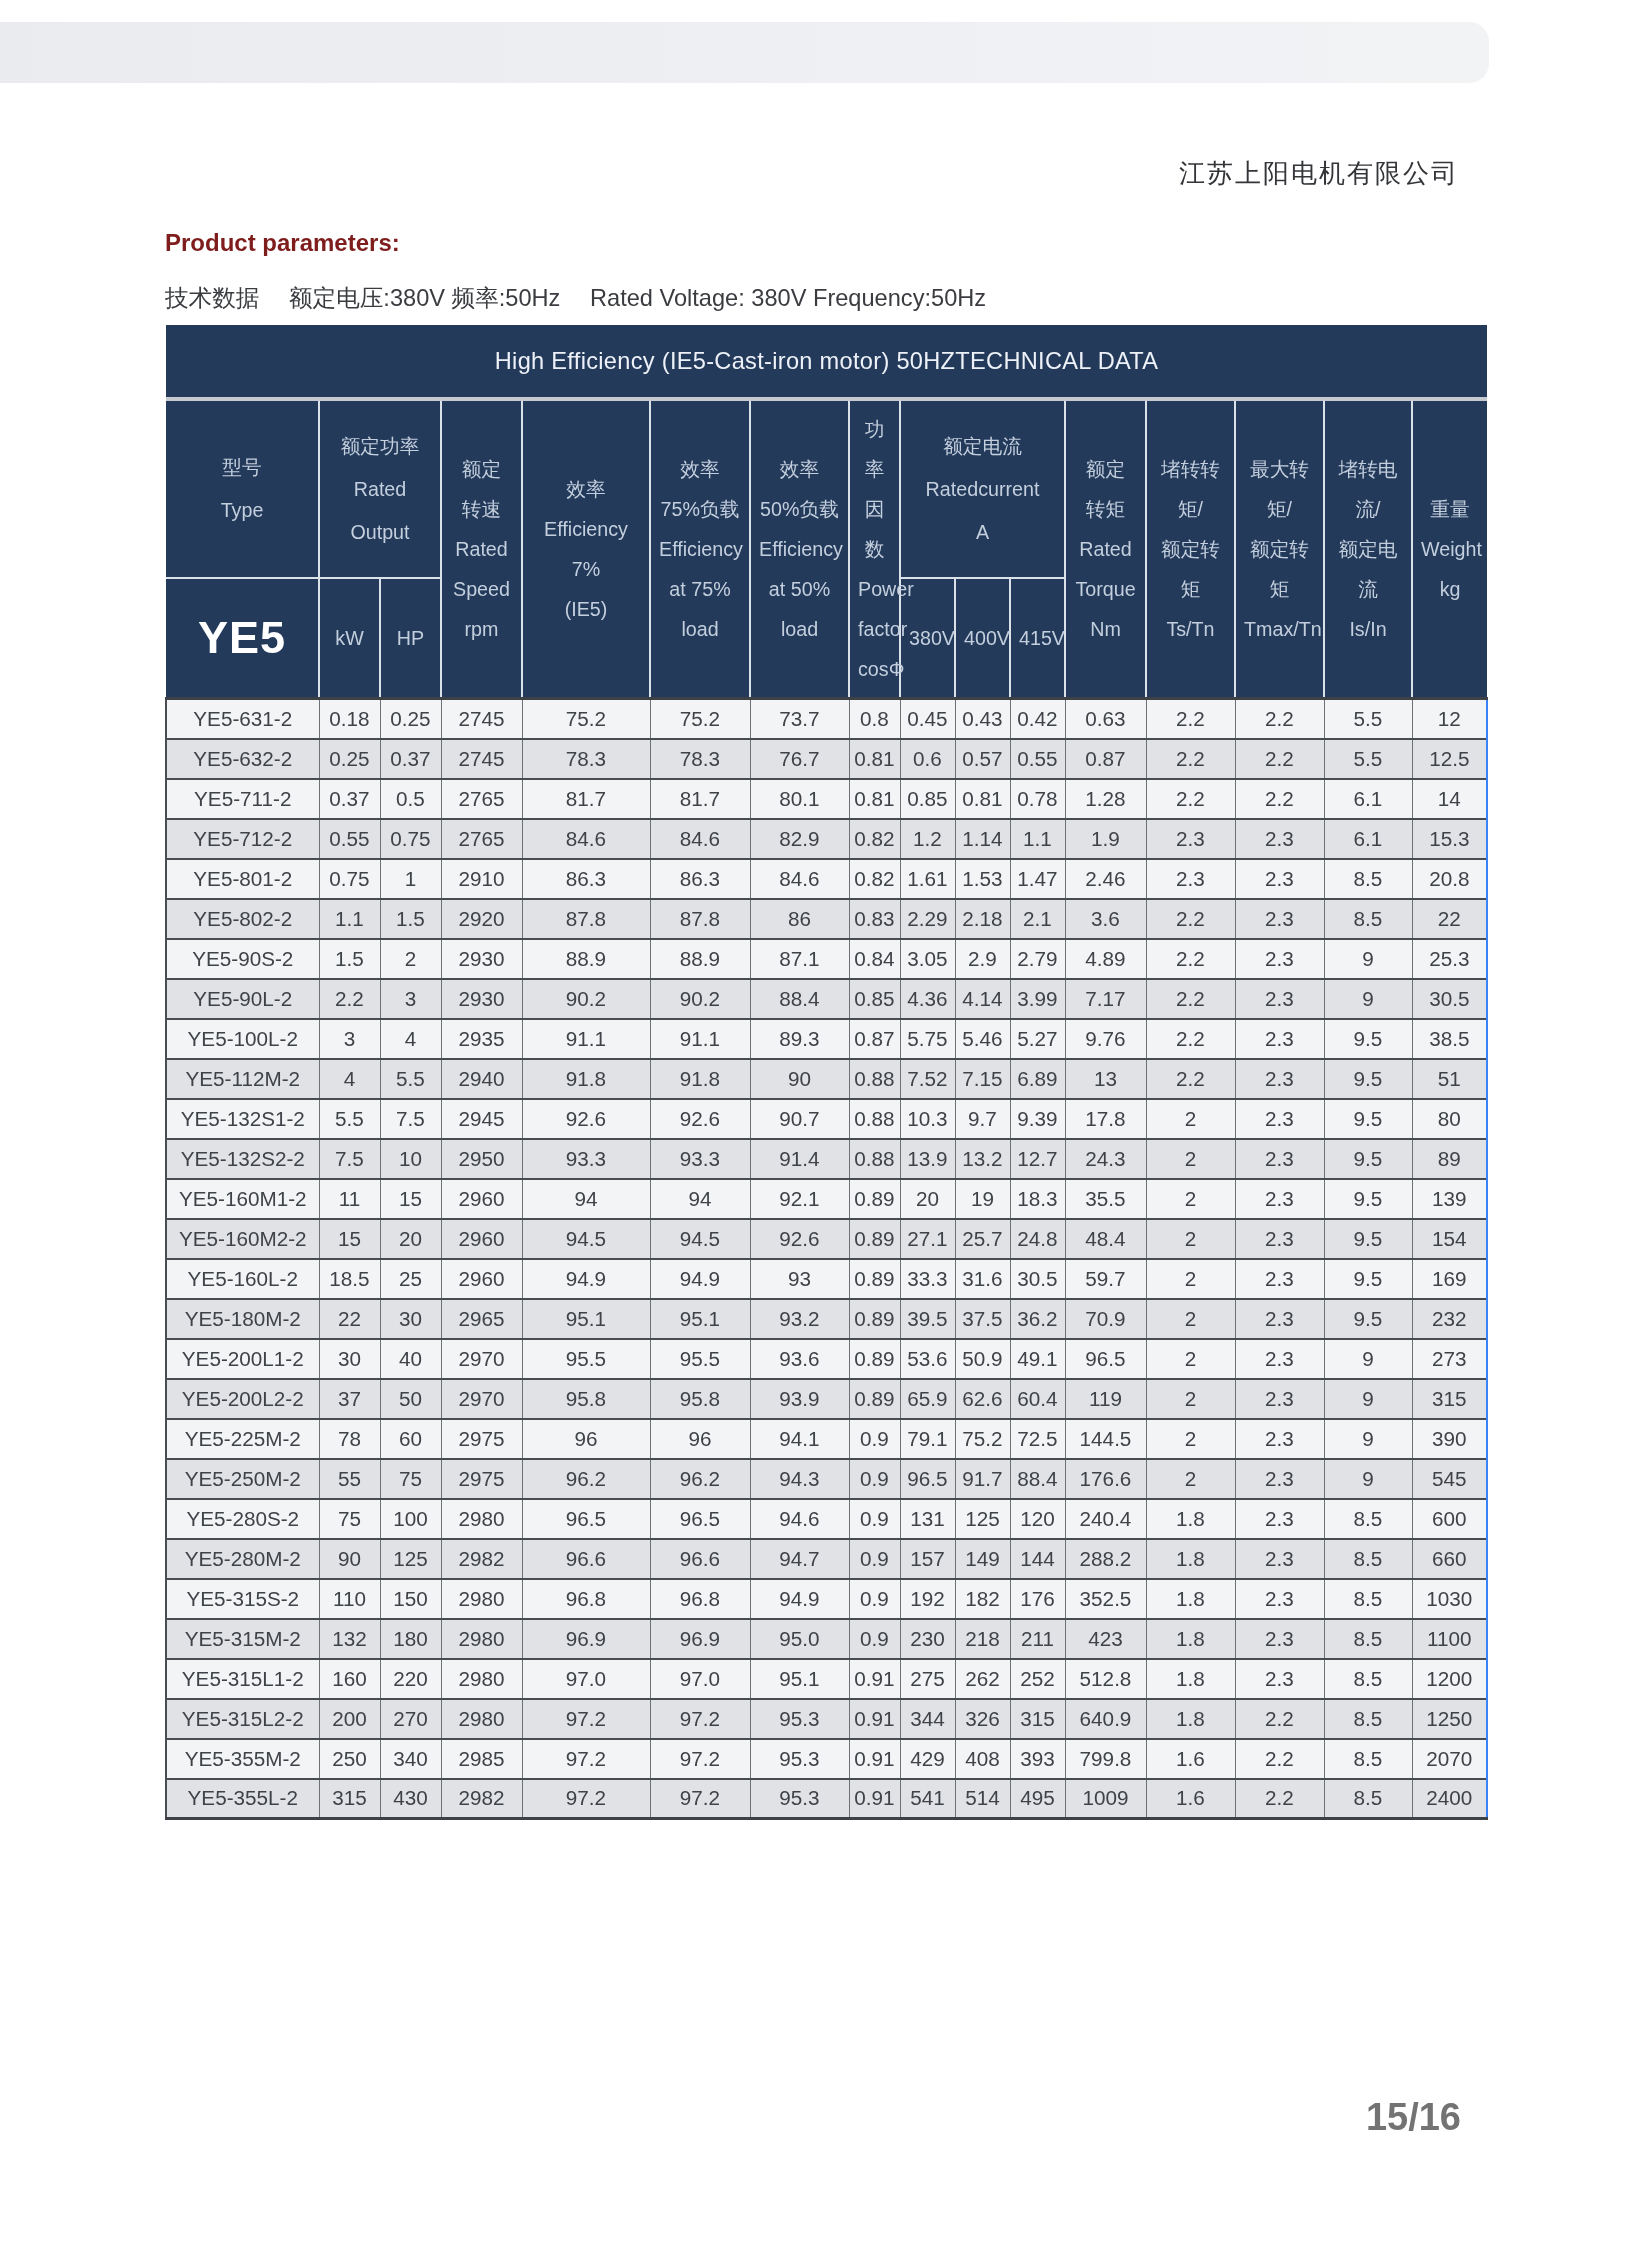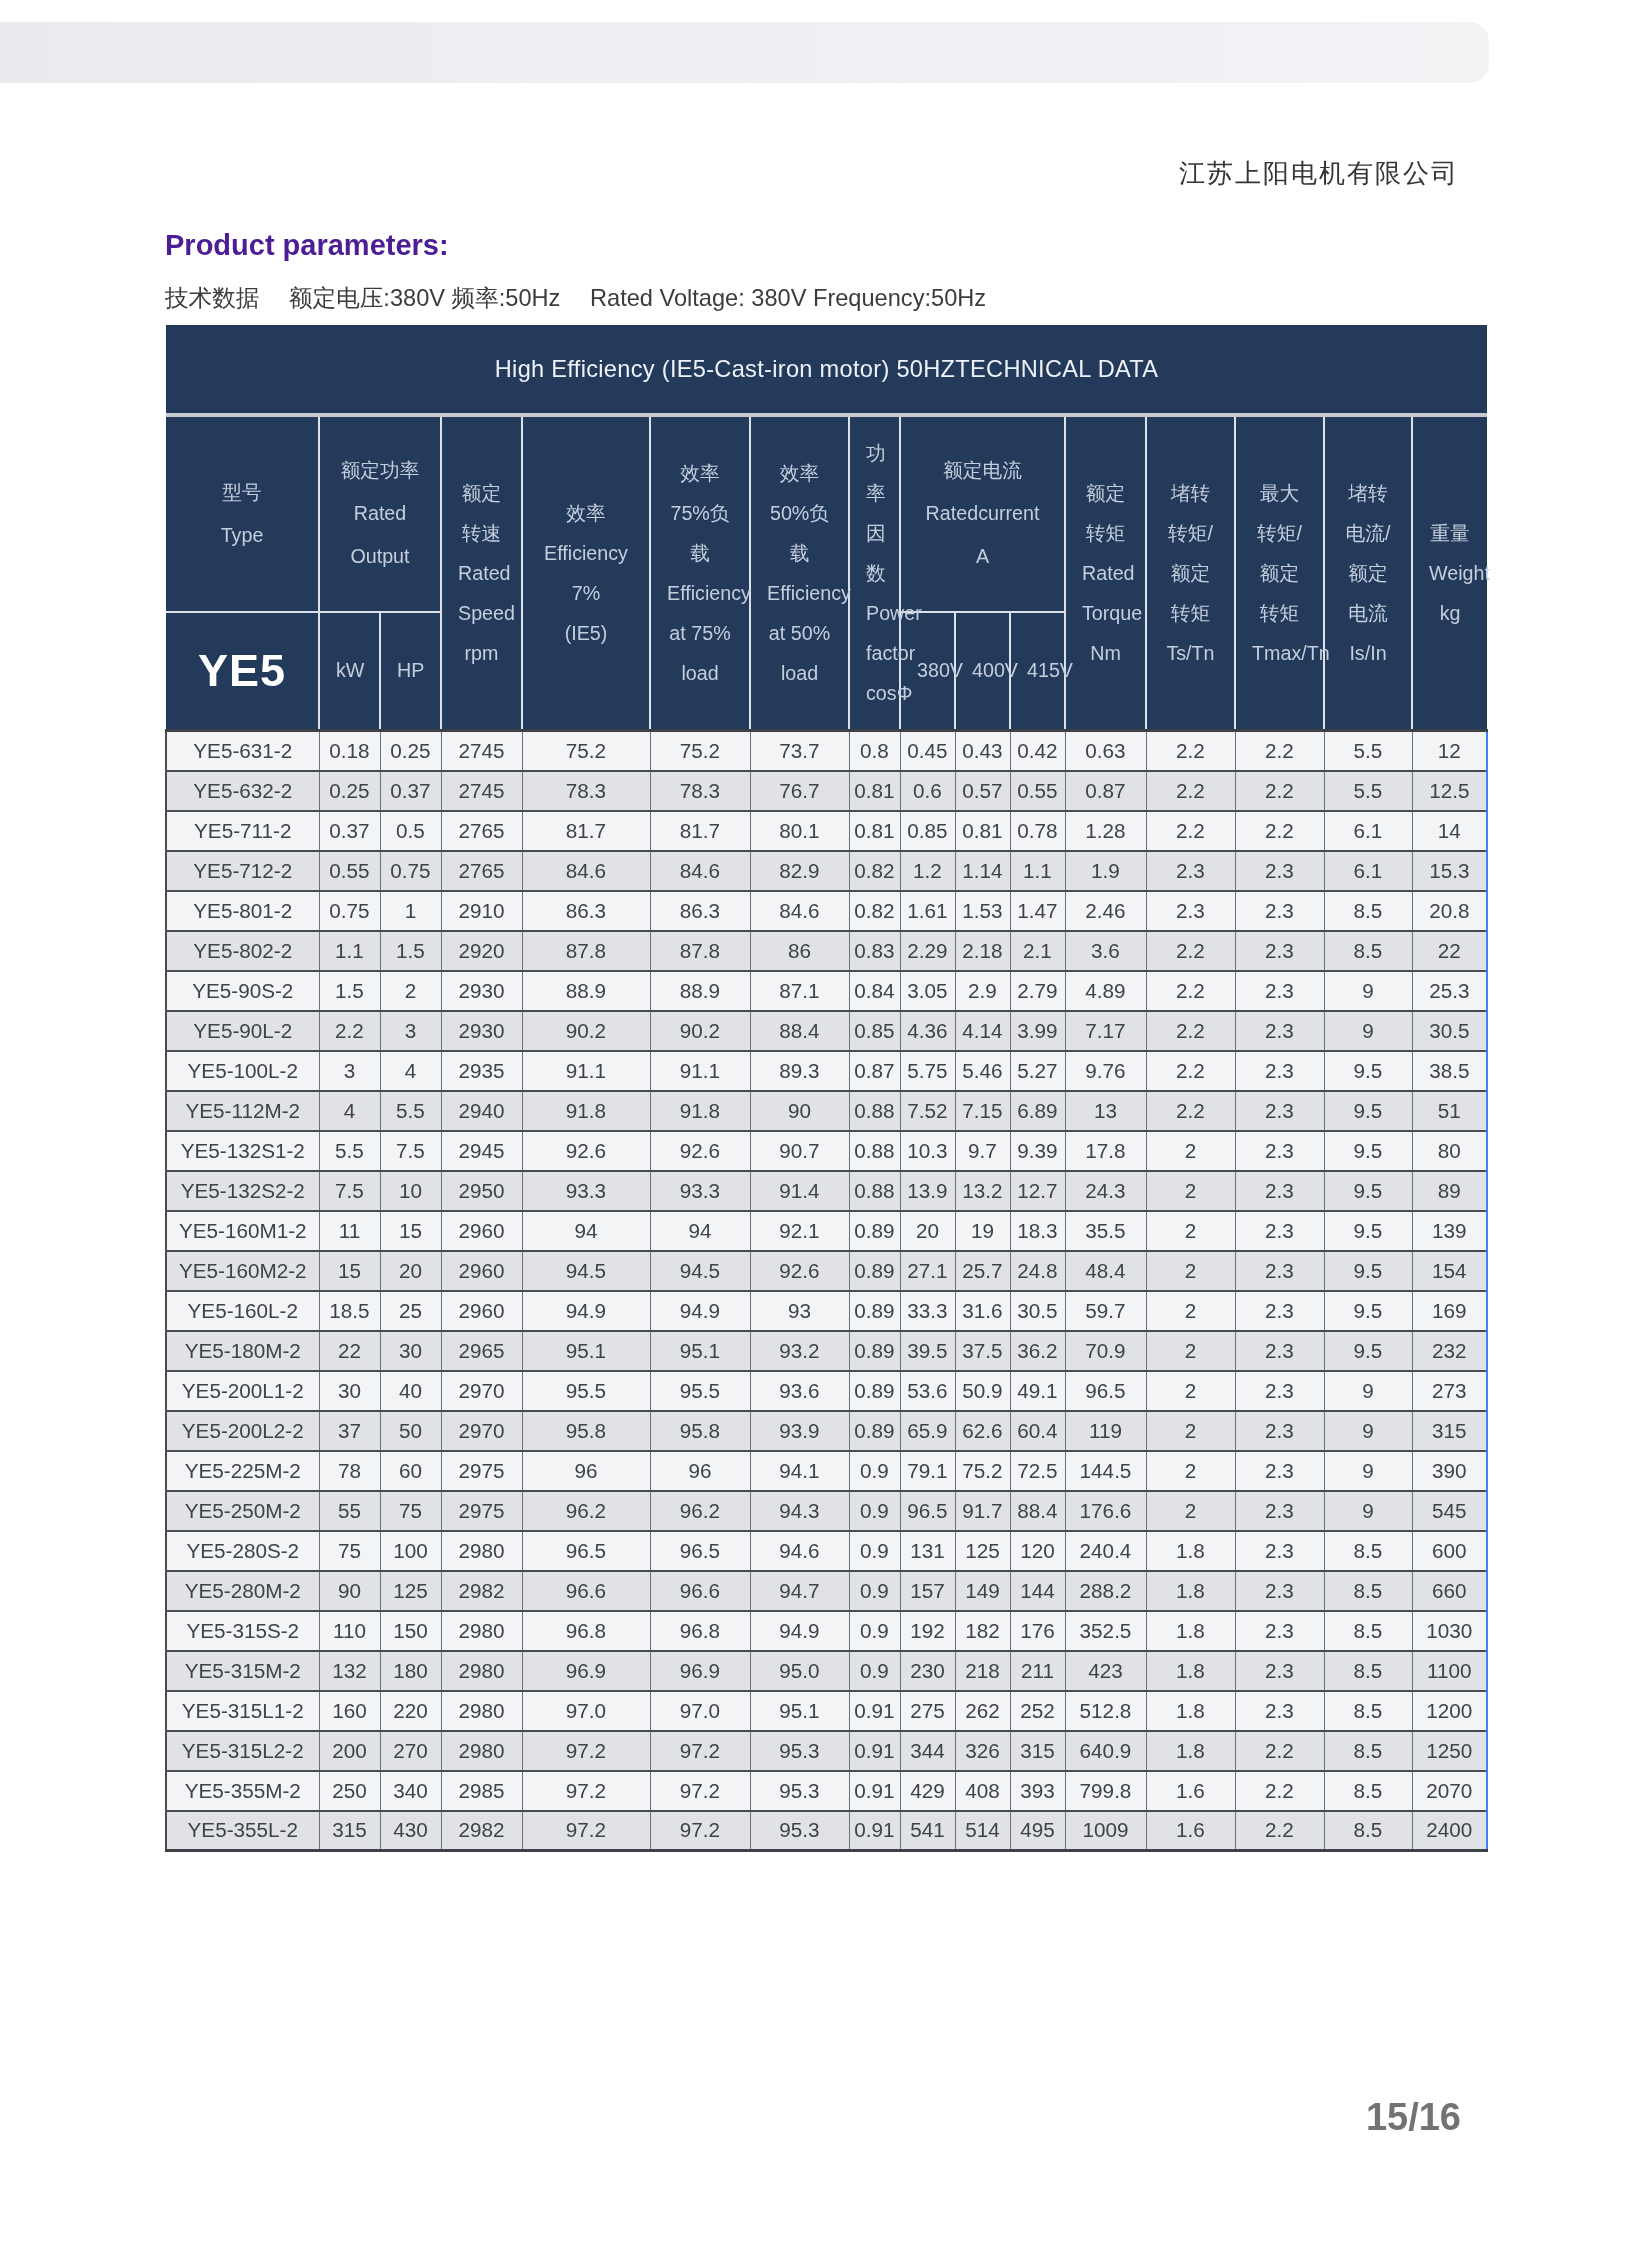--- a/index.html
+++ b/index.html
@@ -12,39 +12,39 @@
     position:absolute;left:0;top:21.7px;width:1489px;height:61px;
     background:linear-gradient(90deg,#e9ebee 0%,#eef0f3 60%,#f2f3f5 100%);
     border-radius:0 19.7px 19.7px 0;
   }
   .company{
     position:absolute;top:156px;right:193px;
     font-size:26px;color:#333539;letter-spacing:2px;font-weight:500;
   }
   .section-title{
     position:absolute;left:165px;top:229px;
-    font-size:29px;font-weight:bold;color:#4c1d95;
+    font-size:24px;font-weight:bold;color:#7f1d1d;
   }
   .subtitle{
     position:absolute;left:165px;top:282px;
     font-size:23.6px;color:#3a3c40;
   }
   .subtitle .seg{margin-right:29.6px;}
   table.data{
     position:absolute;left:165px;top:325px;width:1323px;
     border-collapse:collapse;table-layout:fixed;
   }
   tr.t-title td{
     height:56px;background:#233a5b;color:#eef2f8;
     font-size:23.6px;text-align:center;border:0;
     border-bottom:4.9px solid #c6cad0;letter-spacing:0.3px;
   }
   thead td{
     background:#233a5b;color:#c4cfdd;text-align:center;vertical-align:middle;
-    font-size:19.7px;border:2px solid #dbe1e9;padding:16px;
+    font-size:19.7px;border:2px solid #dbe1e9;padding:8px;
   }
   tr.hr1{height:148px;}
   tr.hr2{height:99px;}
   .pre{white-space:pre-line;}
   .h-top{line-height:43px;}
   .h-span{line-height:40px;}
   td.series{font-size:45px;font-weight:bold;color:#ffffff;letter-spacing:1px;}
   thead td.edge-l{border-left:0;}
   thead td.edge-r{border-right:0;}
   tbody tr{height:40px;}

